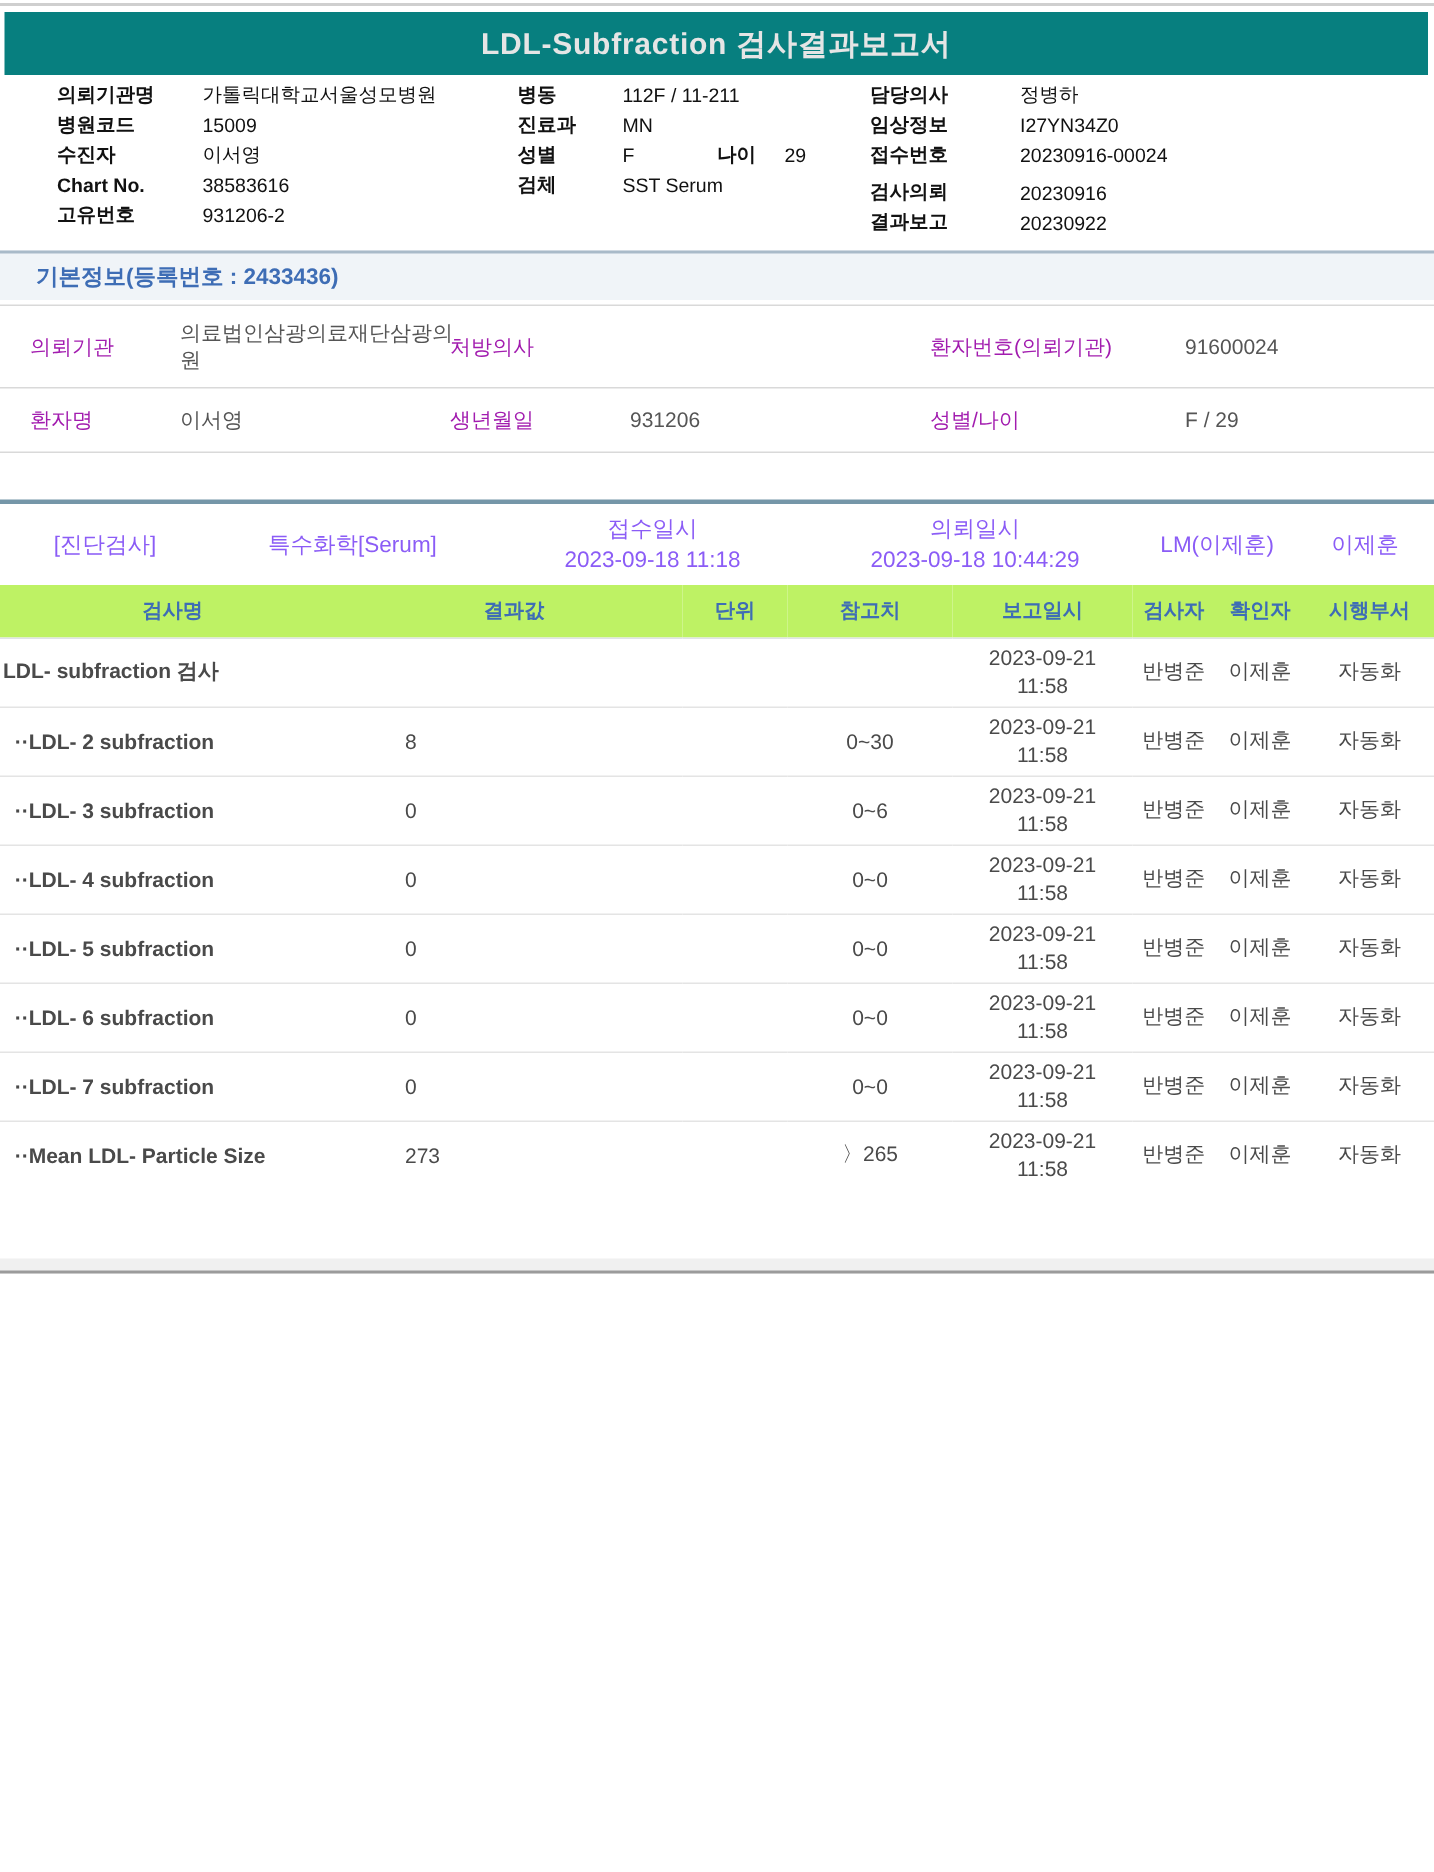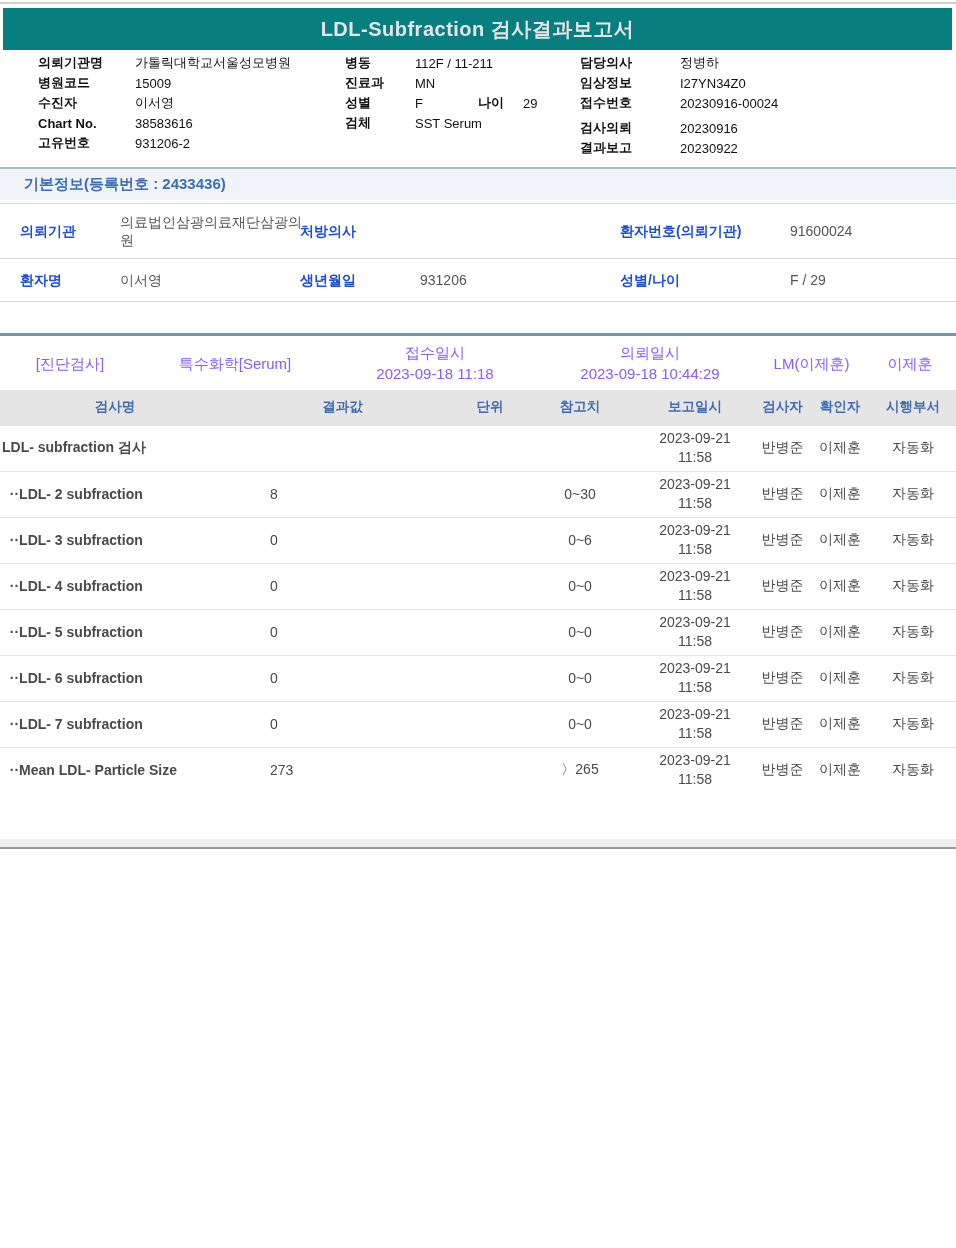--- a/index.html
+++ b/index.html
@@ -31,42 +31,42 @@
   .basic-bar { position:absolute; top:167px; left:0; width:956px; height:33px; background:#f0f4f8;
     border-top:2px solid #a9bac9; display:flex; align-items:center; }
   .basic-bar .heading { margin-left:24px; color:#3e6db5; font-size:15px; font-weight:bold; }
 
   
   .patient { position:absolute; top:203px; left:0; width:956px; border-top:1px solid #d9d9d9; border-bottom:1px solid #d9d9d9; }
   .p-row { position:relative; }
   .p-row1 { height:55px; border-bottom:1px solid #d9d9d9; }
   .p-row2 { height:42px; }
   .p-cell { position:absolute; top:50%; transform:translateY(-50%); font-size:14px; color:#555; line-height:1.3; }
-  .p-lbl { font-weight:bold; color:#1d4ed8; }
+  .p-lbl { font-weight:normal; color:#a21caf; }
   .p-c1l { left:20px; width:95px; }
   .p-c1v { left:120px; width:195px; }
   .p-c2l { left:300px; width:95px; }
   .p-c2v { left:420px; width:160px; }
   .p-c3l { left:620px; width:165px; }
   .p-c3v { left:790px; width:160px; }
 
   
   .steel-rule { position:absolute; top:333px; left:0; width:956px; height:3px; background:#7596a8; }
   .band { position:absolute; top:336px; left:0; width:956px; height:54px; color:#8b5cf6; font-size:15px; }
   .band-item { position:absolute; top:0; height:54px; display:flex; flex-direction:column; justify-content:center; text-align:center; line-height:21px; }
   .b-bracket { left:30px; width:80px; }
   .b-group { left:175px; width:120px; }
   .b-recv { left:335px; width:200px; }
   .b-req { left:540px; width:220px; }
   .b-lm { left:764px; width:95px; }
   .b-conf { left:875px; width:70px; }
 
   
   .results { position:absolute; top:390px; left:0; width:956px; border-collapse:collapse; table-layout:fixed; }
-  .results th { height:35px; background:#e5e5e5; color:#3e6db5; font-size:13.5px; font-weight:bold;
+  .results th { height:35px; background:#bef264; color:#3e6db5; font-size:13.5px; font-weight:bold;
     text-align:center; border-bottom:1px solid #dfe3e8; }
   .results th.h-name { text-align:center; }
   .results td { height:46px; vertical-align:middle; font-size:14px; color:#4a4a4a; }
   .results tbody tr + tr td { border-top:1px solid #e4e4e4; }
   .c-name { text-align:left; padding-left:2px; white-space:pre;font-weight:bold; }
   .c-result { text-align:left; padding-left:40px; }
   .c-unit, .c-ref, .c-tester, .c-confirm, .c-dept { text-align:center; }
   .c-date { text-align:center; font-size:13.5px; color:#555; line-height:1.35; }
 
   .table-bottom { position:absolute; top:839px; left:0; width:956px; height:10px; background:#f0f0f0; border-bottom:2px solid #9b9b9b; }

